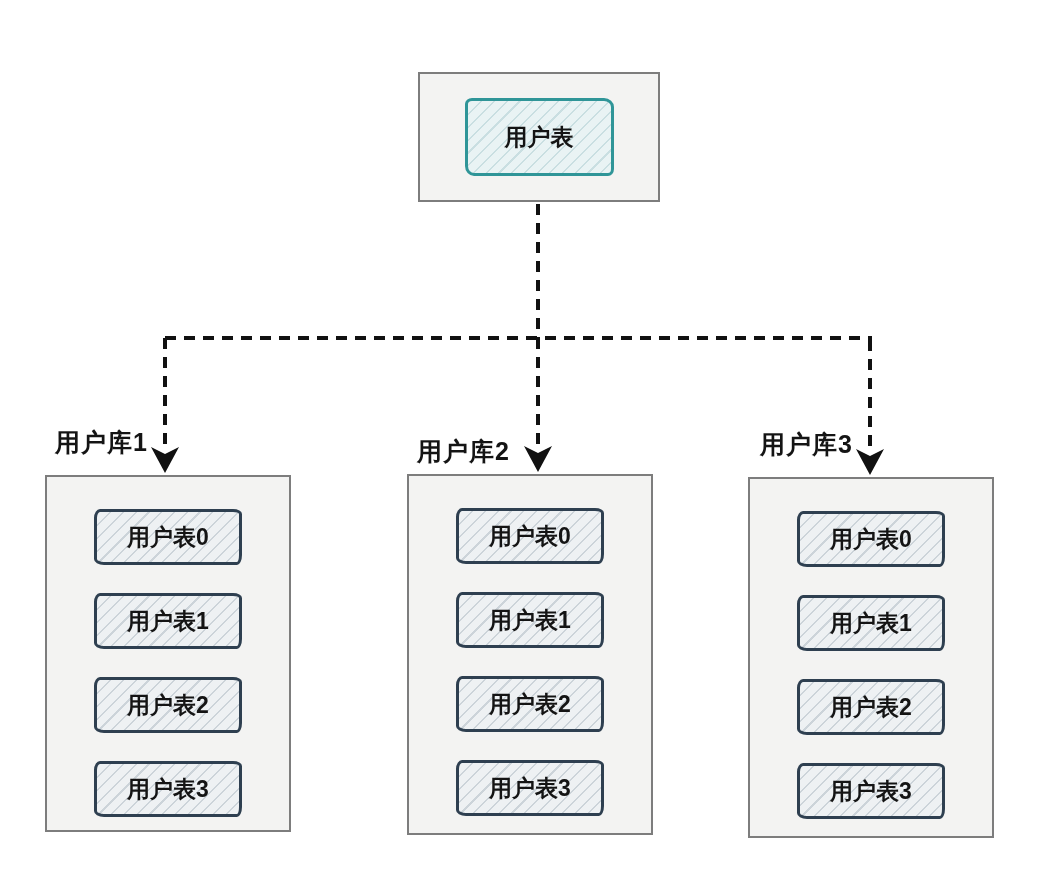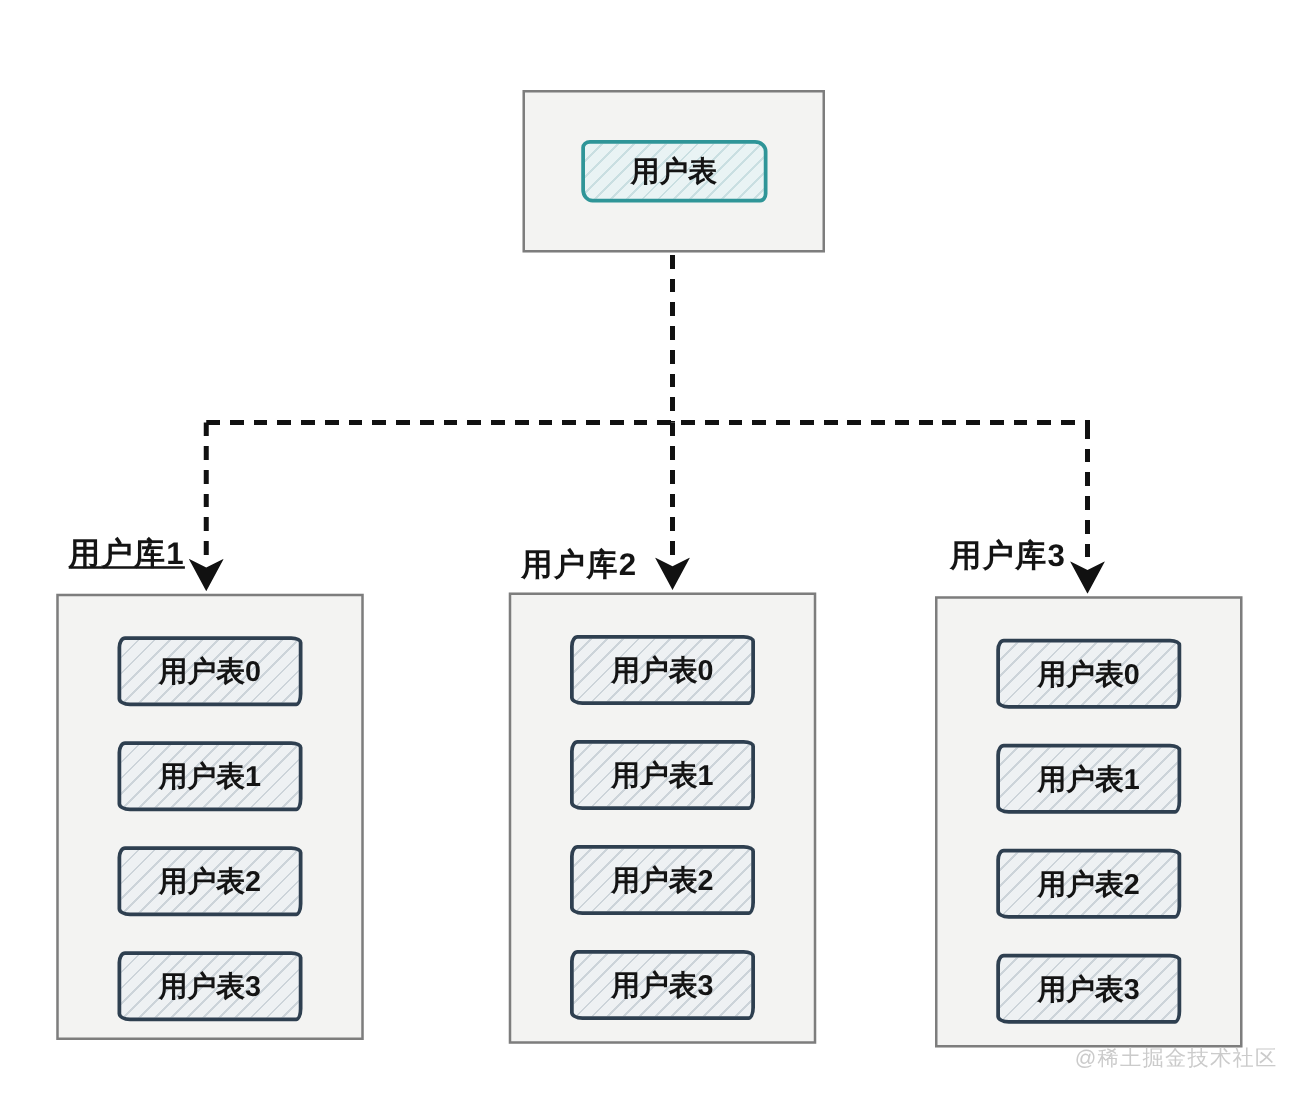--- a/index.html
+++ b/index.html
@@ -58,21 +58,21 @@
     border: 3px solid var(--slate-border, #2e3f50);
     border-radius: 6px 9px 5px 10px / 9px 5px 10px 6px;
     background:
       repeating-linear-gradient(135deg,
         rgba(126, 144, 158, 0.30) 0px, rgba(126, 144, 158, 0.30) 1.6px,
         transparent 1.6px, transparent 9px),
       var(--table-fill, #eef1f3);
     flex: 0 0 auto;
   }
   .table-chip.teal {
-    width: 149px; height: 50px;
+    width: 149px; height: 78px;
     border: 3px solid var(--teal-border, #2f9598);
     border-radius: 7px 10px 6px 9px / 6px 9px 7px 10px;
     background:
       repeating-linear-gradient(135deg,
         rgba(106, 162, 170, 0.25) 0px, rgba(106, 162, 170, 0.25) 1.6px,
         transparent 1.6px, transparent 9px),
       var(--teal-fill, #e9f3f4);
   }
 
   
@@ -127,21 +127,21 @@
     <svg width="28" height="26" viewBox="0 0 28 26">
         <path d="M0 0 L14 7 L28 0 L14 26 Z" fill="#111111"></path>
       </svg>
   </div>
   <div class="arrow-head" style="left:856px; top:449px;">
     <svg width="28" height="26" viewBox="0 0 28 26">
         <path d="M0 0 L14 7 L28 0 L14 26 Z" fill="#111111"></path>
       </svg>
   </div>
 
-  <div class="shard-label" style="left:55px; top:426px;text-decoration:underline;">用户库1</div>
+  <div class="shard-label" style="left:55px; top:426px;">用户库1</div>
   <div class="shard-label" style="left:417px; top:435px;">用户库2</div>
   <div class="shard-label" style="left:760px; top:428px;">用户库3</div>
 
   <div class="db-box shard-box shard-box-1">
     <div class="table-chip">
         <span>用户表0</span>
       </div>
     <div class="table-chip">
         <span>用户表1</span>
       </div>
@@ -176,15 +176,14 @@
         <span>用户表1</span>
       </div>
     <div class="table-chip">
         <span>用户表2</span>
       </div>
     <div class="table-chip">
         <span>用户表3</span>
       </div>
   </div>
 
-  <div class="watermark">@稀土掘金技术社区</div>
 
 </div>
 
 </body></html>

